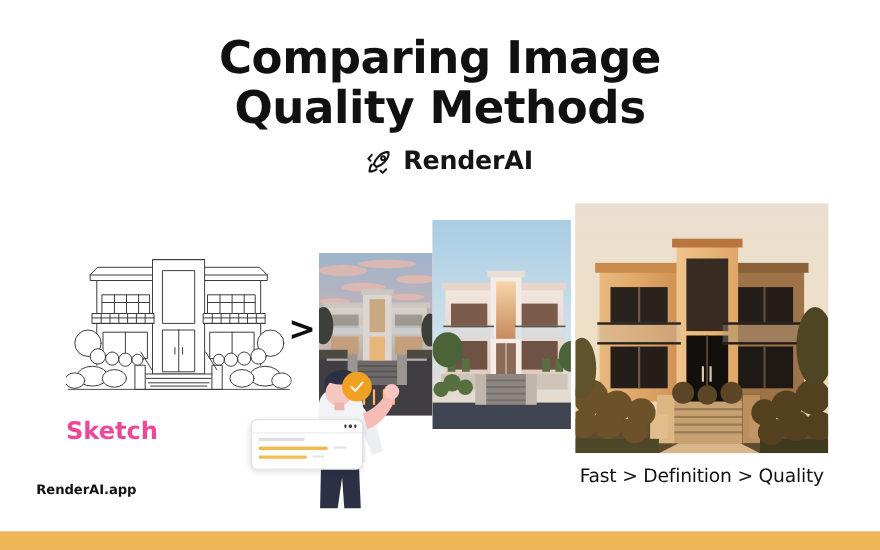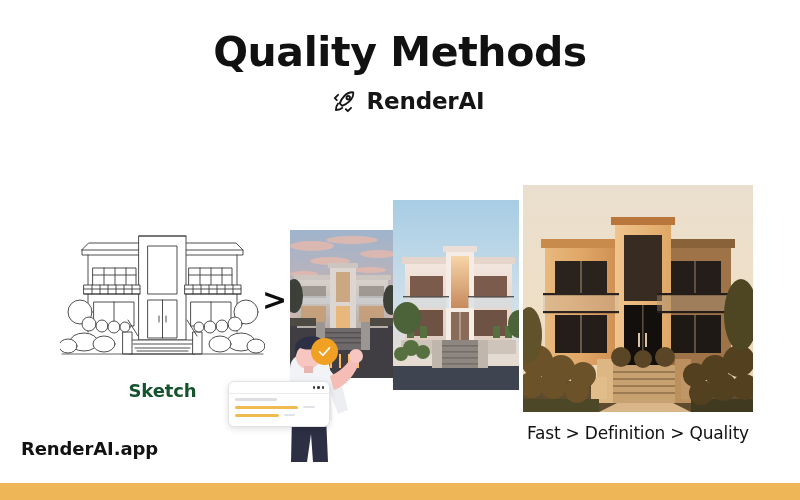--- a/index.html
+++ b/index.html
@@ -20,22 +20,22 @@
   .brand-row{
     margin-top:12px;display:flex;align-items:center;justify-content:center;gap:9px;padding-left:16px;
   }
   .brand-name{font-size:23px;font-weight:600;color:#151515;letter-spacing:-0.2px;}
   .rocket-icon{width:26px;height:26px;display:block;}
 
   
   .sketch-box{position:absolute;left:60px;top:228px;width:205px;height:140px;}
   .sketch-box svg{width:100%;height:100%;display:block;}
   .sketch-label{
-    position:absolute;left:60px;top:380px;width:205px;text-align:center;
-    font-size:18px;font-weight:600;color:#14532d;letter-spacing:-0.1px;
+    position:absolute;left:60px;top:380px;width:205px;text-align:left;
+    font-size:22px;font-weight:600;color:#ec4899;letter-spacing:-0.1px;
   }
 
   
   .chevron{
     position:absolute;left:262px;top:285px;
     font-size:30px;font-weight:800;color:#0d0d0d;line-height:1;
   }
 
   
   .render{position:absolute;overflow:hidden;background:#ddd;}
@@ -77,31 +77,32 @@
   
   #check-badge{
     position:absolute;left:311px;top:338px;width:27px;height:27px;z-index:12;
     border-radius:50%;background:#f0a023;
     display:flex;align-items:center;justify-content:center;
   }
   #check-badge svg{width:15px;height:15px;display:block;}
 
   
   .footer-brand{
-    position:absolute;left:21px;top:438px;
-    font-size:18px;font-weight:700;color:#121212;letter-spacing:-0.1px;
+    position:absolute;left:33px;top:438px;
+    font-size:12px;font-weight:700;color:#121212;letter-spacing:-0.1px;
   }
   #bottom-bar{position:absolute;left:0;bottom:0;width:800px;height:17px;background:#eeb656;}
 </style>
 </head>
 <body>
 
 <div id="slide">
 
   <div class="title-wrap">
+    <div class="title-line">Comparing Image</div>
     <div class="title-line">Quality Methods</div>
     <div class="brand-row">
       <span class="rocket-icon">
         <svg viewBox="0 0 24 24" fill="none" stroke="#151515" stroke-width="1.7" stroke-linecap="round" stroke-linejoin="round">
           <path d="M5.6 14.4c-1.5 1.5-1.9 4.3-2 5.9 1.6-.1 4.4-.5 5.9-2"></path>
           <path d="M9.2 16.2 7.2 14.2c.7-2.2 2-4.6 4-6.6 3.1-3.2 6.4-3.8 8.4-3.6.2 2-.4 5.3-3.6 8.4-2 2-4.4 3.3-6.6 4z"></path>
           <circle cx="15" cy="9" r="1.6"></circle>
           <path d="M4.4 11.2 2.6 9.4l3-3.1"></path>
           <path d="M12.8 19.6l1.8 1.8 3-3"></path>
         </svg>

